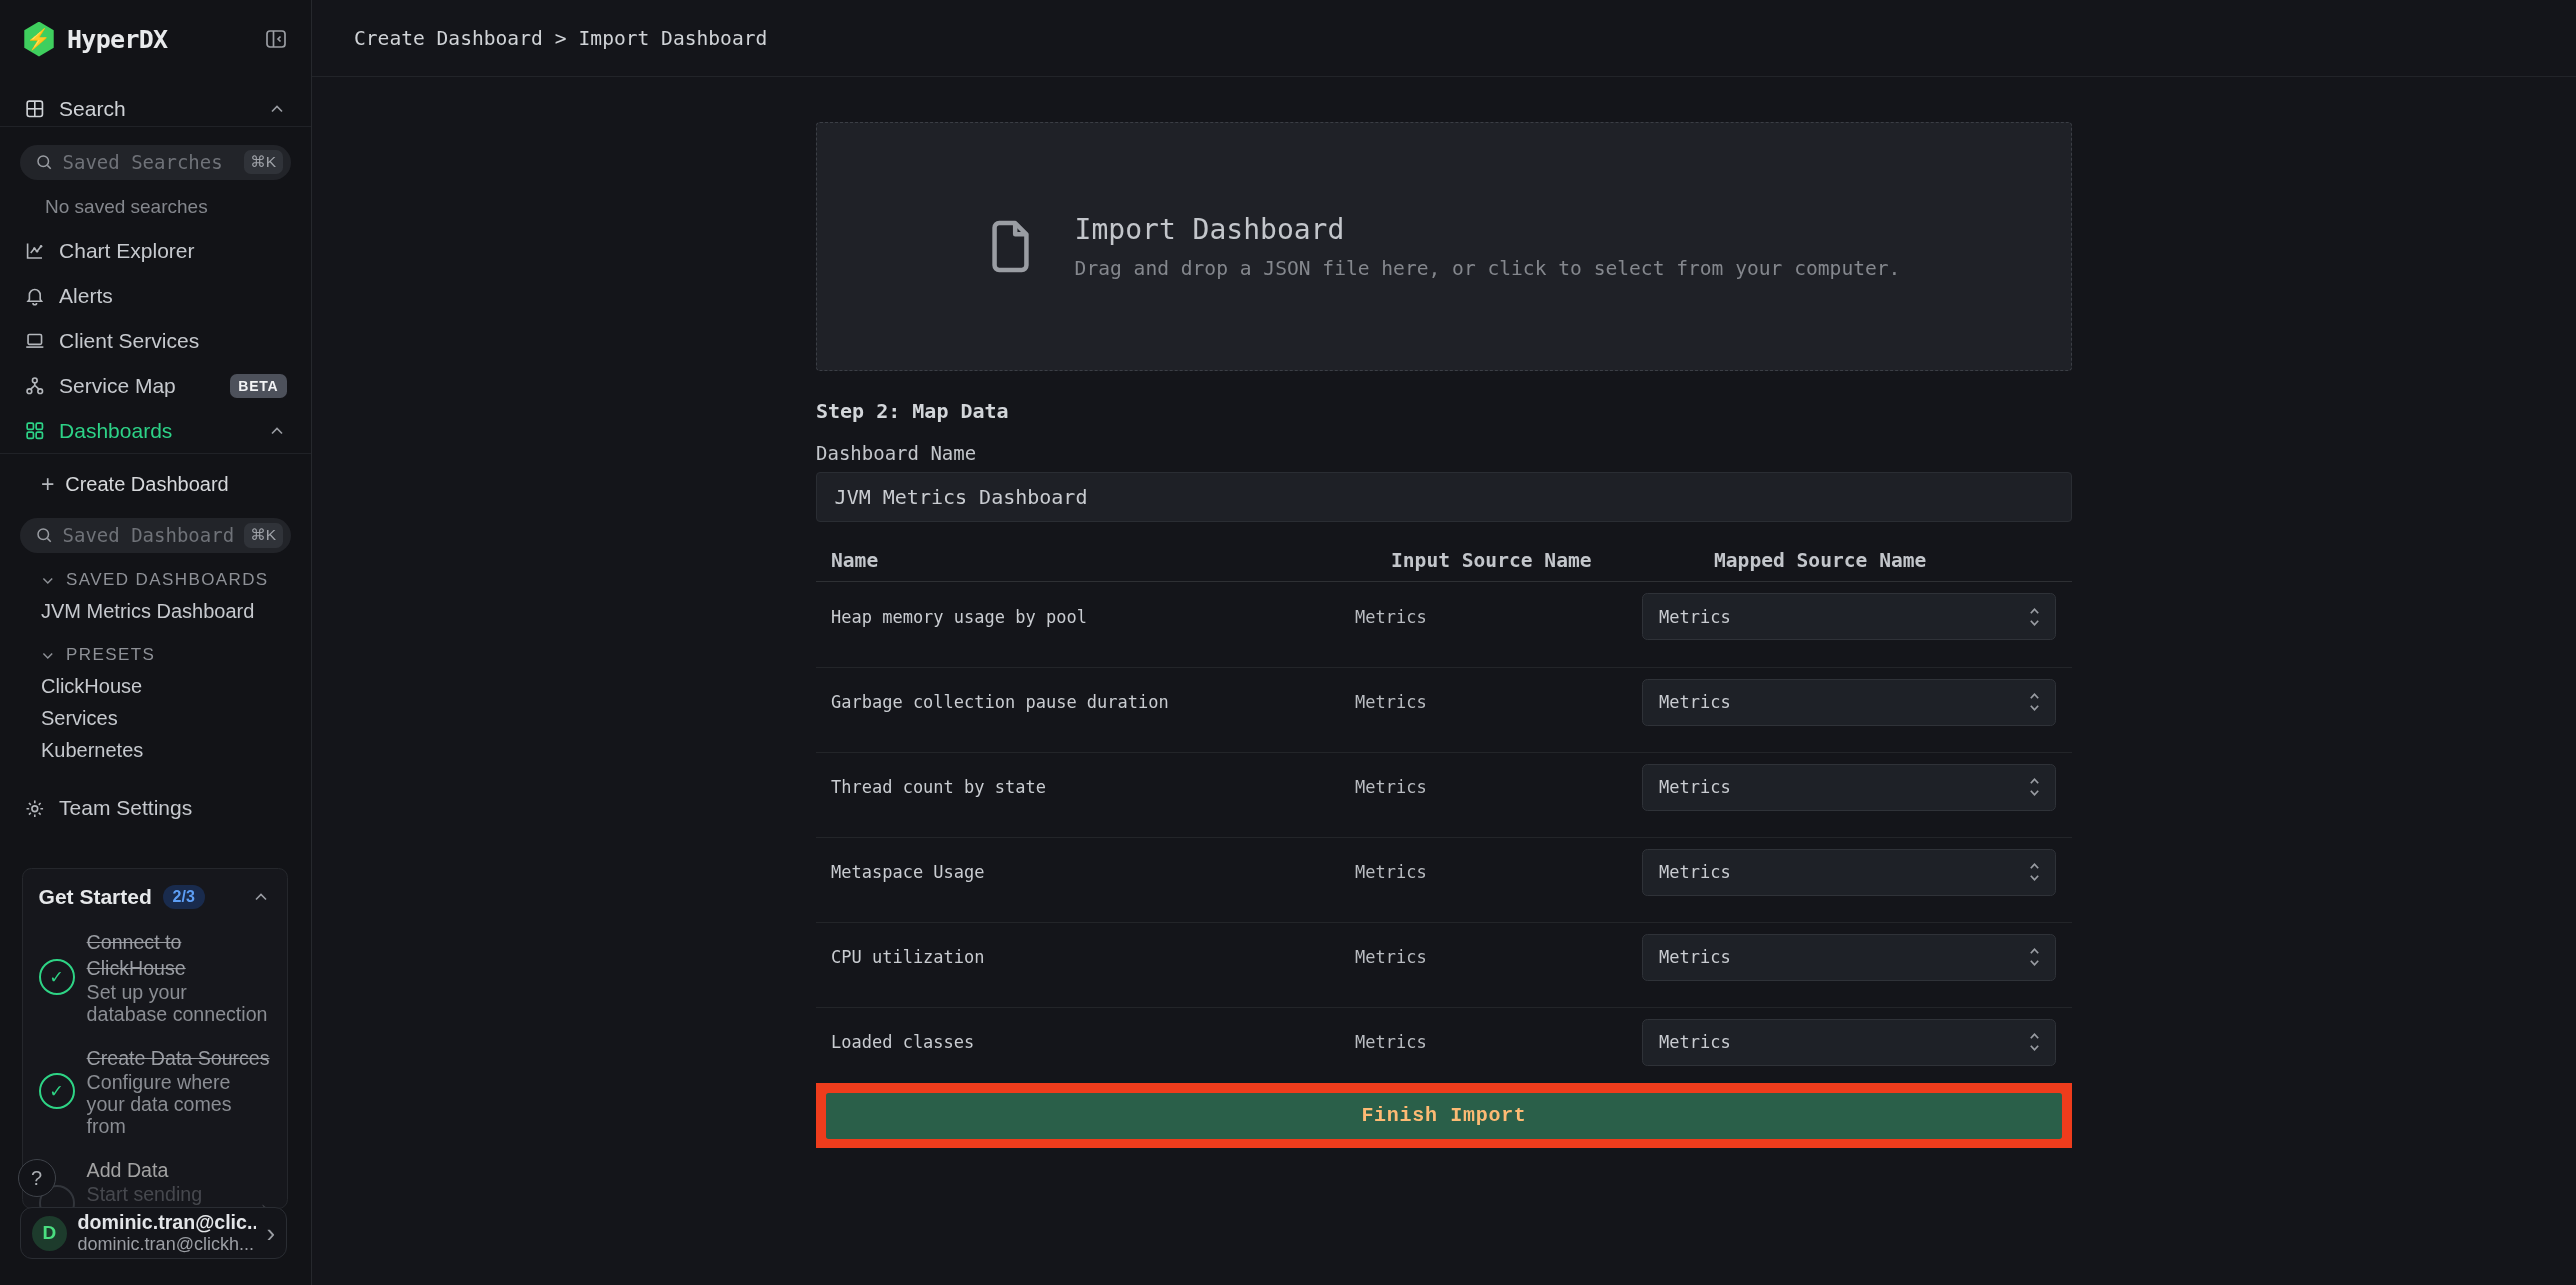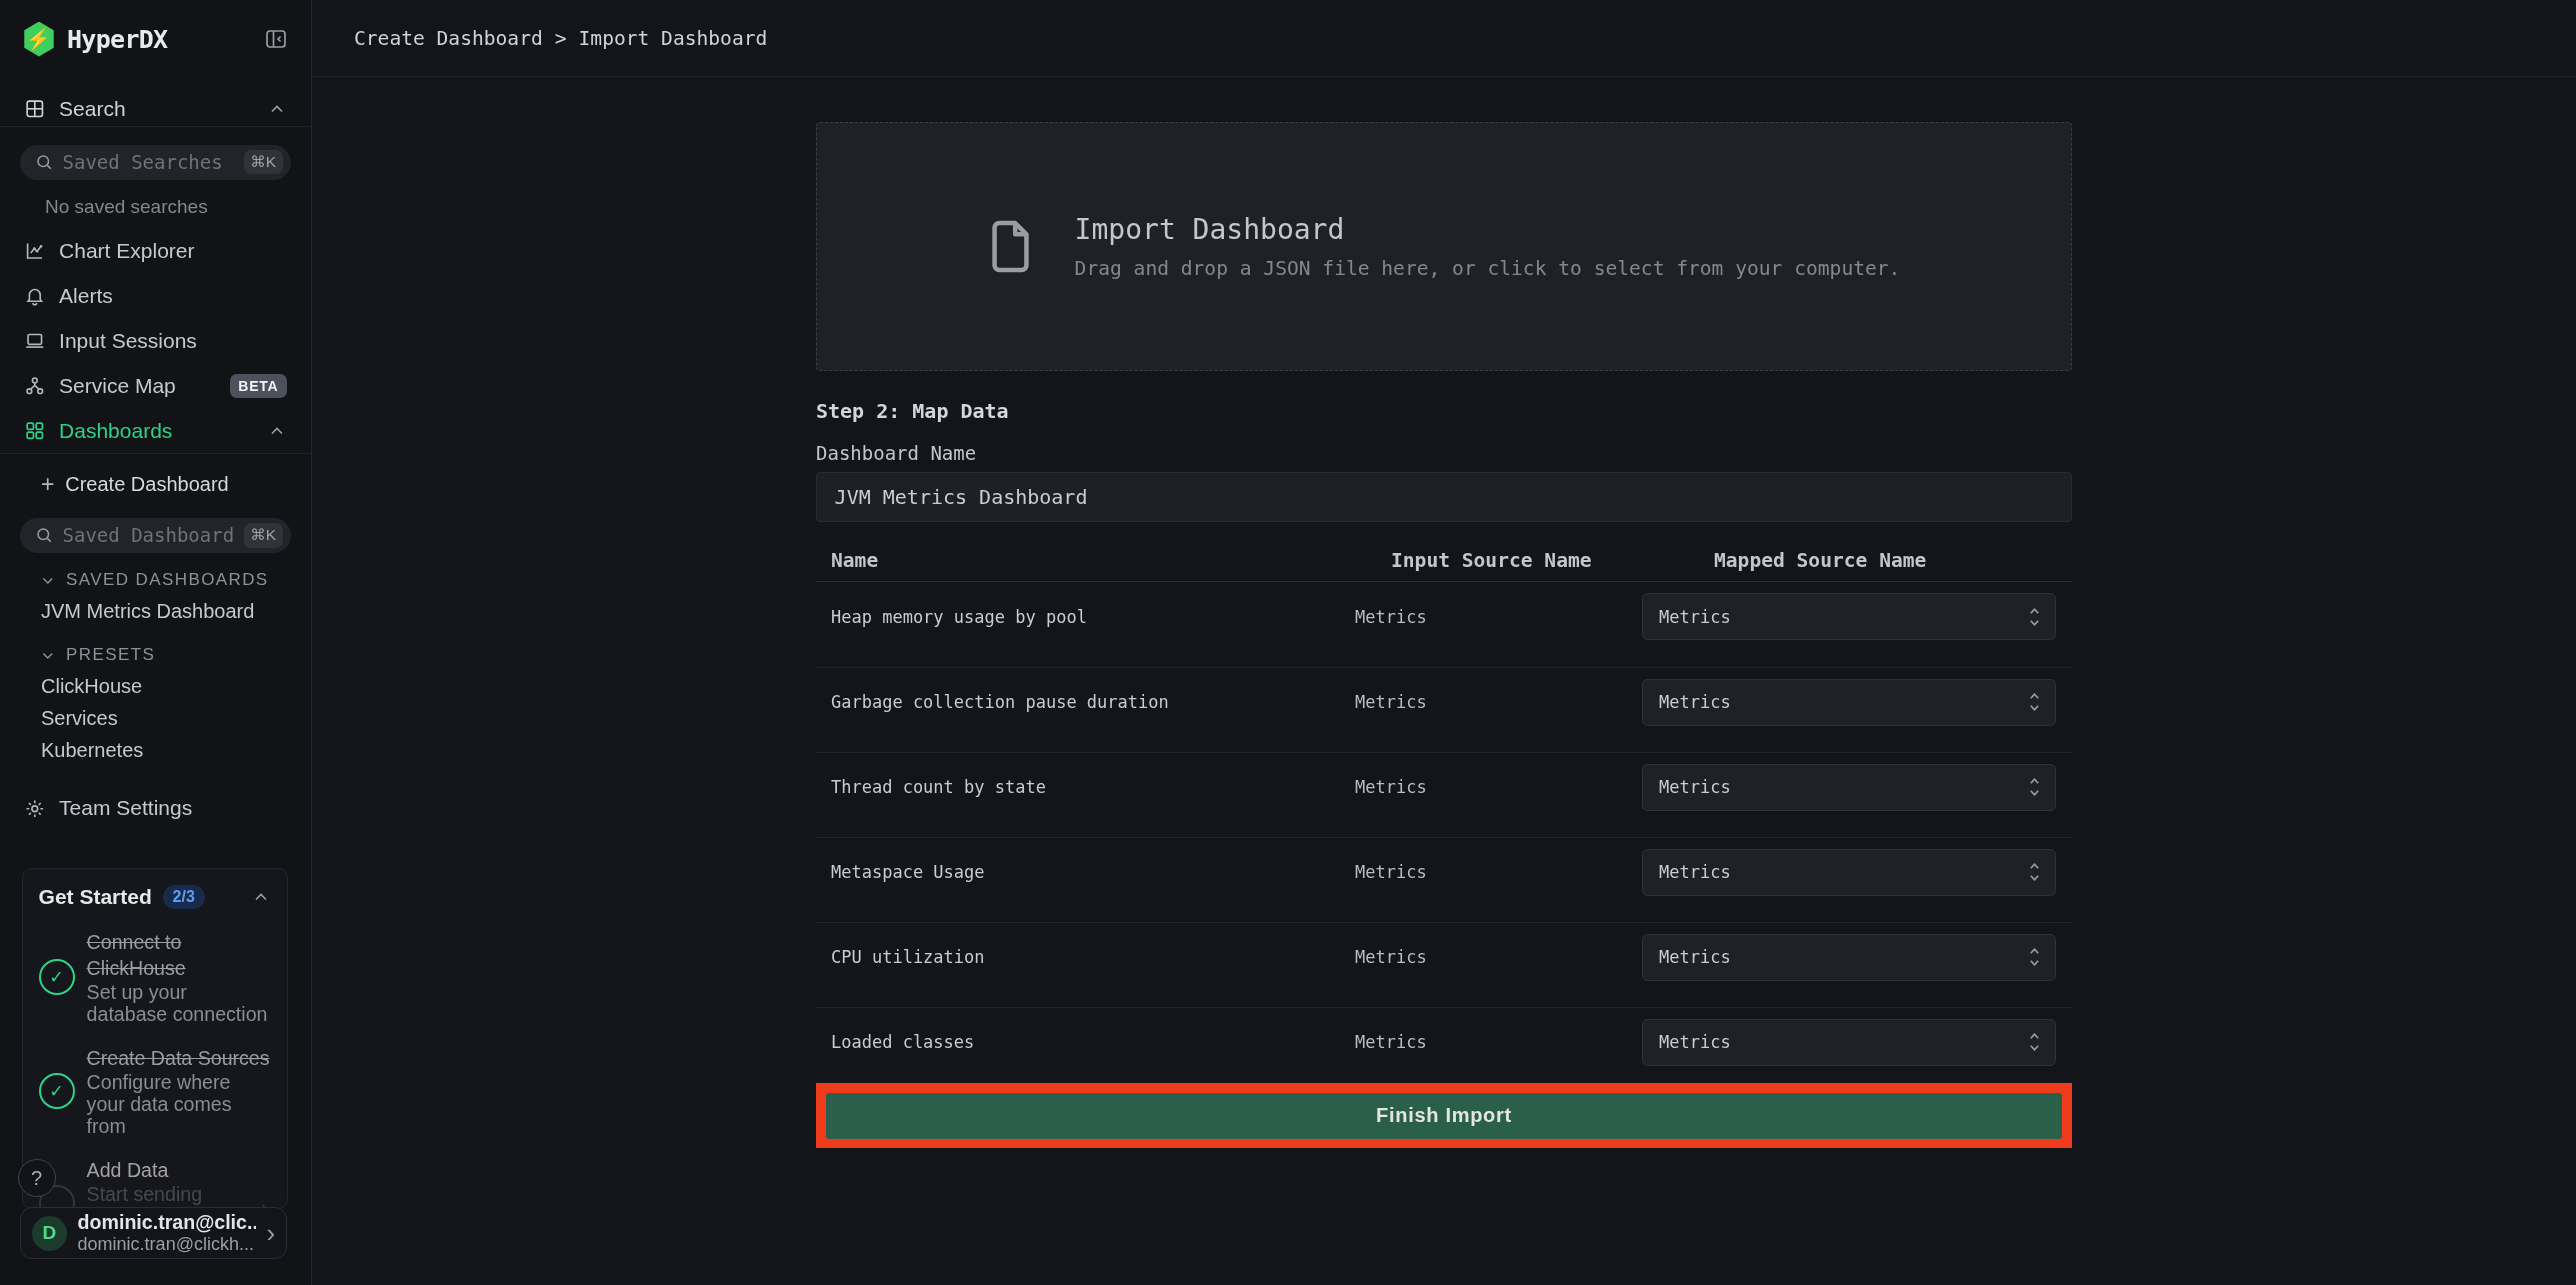--- a/index.html
+++ b/index.html
@@ -121,21 +121,21 @@
   .trow { height:69px; font-family:"DejaVu Sans Mono", monospace; font-size:17px; color:#c9ccd1; }
   .trow + .trow { border-top:0.7px solid #232529;margin-top:16px; }
   .cell-input { color:#b9bcc1; }
   .select { width:414px; height:47px; background:#1e2127; border:0.7px solid #2f3238; border-radius:5.4px;
     display:flex; align-items:center; padding:0 13.5px 0 16px; cursor:pointer; }
   .select .sel-val { flex:1; color:#c9ccd1; }
   .select .chevs { color:#9a9da3; display:flex; }
 
   .annotation { margin-top:6.8px; background:#ef3c1c; padding:9.5px 10px; }
   .finish-btn { width:100%; height:46px; background:#2a5f49; border:none; border-radius:2.7px;
-    font-family:Liberation Sans, sans-serif; font-weight:bold; font-size:20px; color:#e5e5e5;
+    font-family:Liberation Mono, monospace; font-weight:bold; font-size:20px; color:#fdba74;
     letter-spacing:0.7px; cursor:pointer; display:flex; align-items:center; justify-content:center; }
 
   svg { display:block; }
 </style>
 </head>
 <body>
 
 <aside class="sidebar">
 
   <div class="logo-row">
@@ -203,21 +203,21 @@
       </span>
       <span>Alerts</span>
     </div>
     <div class="nav-item">
       <span class="nicon">
         <svg width="21.6" height="21.6" viewBox="0 0 24 24" fill="none" stroke="currentColor" stroke-width="1.8">
             <rect x="4.5" y="5" width="15" height="11" rx="1.5"></rect>
             <line x1="2.5" y1="19" x2="21.5" y2="19"></line>
           </svg>
       </span>
-      <span>Input Sessions</span>
+      <span>Client Services</span>
     </div>
     <div class="nav-item">
       <span class="nicon">
         <svg width="21.6" height="21.6" viewBox="0 0 24 24" fill="none" stroke="currentColor" stroke-width="1.8">
             <circle cx="12" cy="6" r="2.6"></circle>
             <circle cx="6" cy="18" r="2.6"></circle>
             <circle cx="18" cy="18" r="2.6"></circle>
             <path d="M12 8.6v3M12 11.6l-4.5 4M12 11.6l4.5 4"></path>
           </svg>
       </span>

